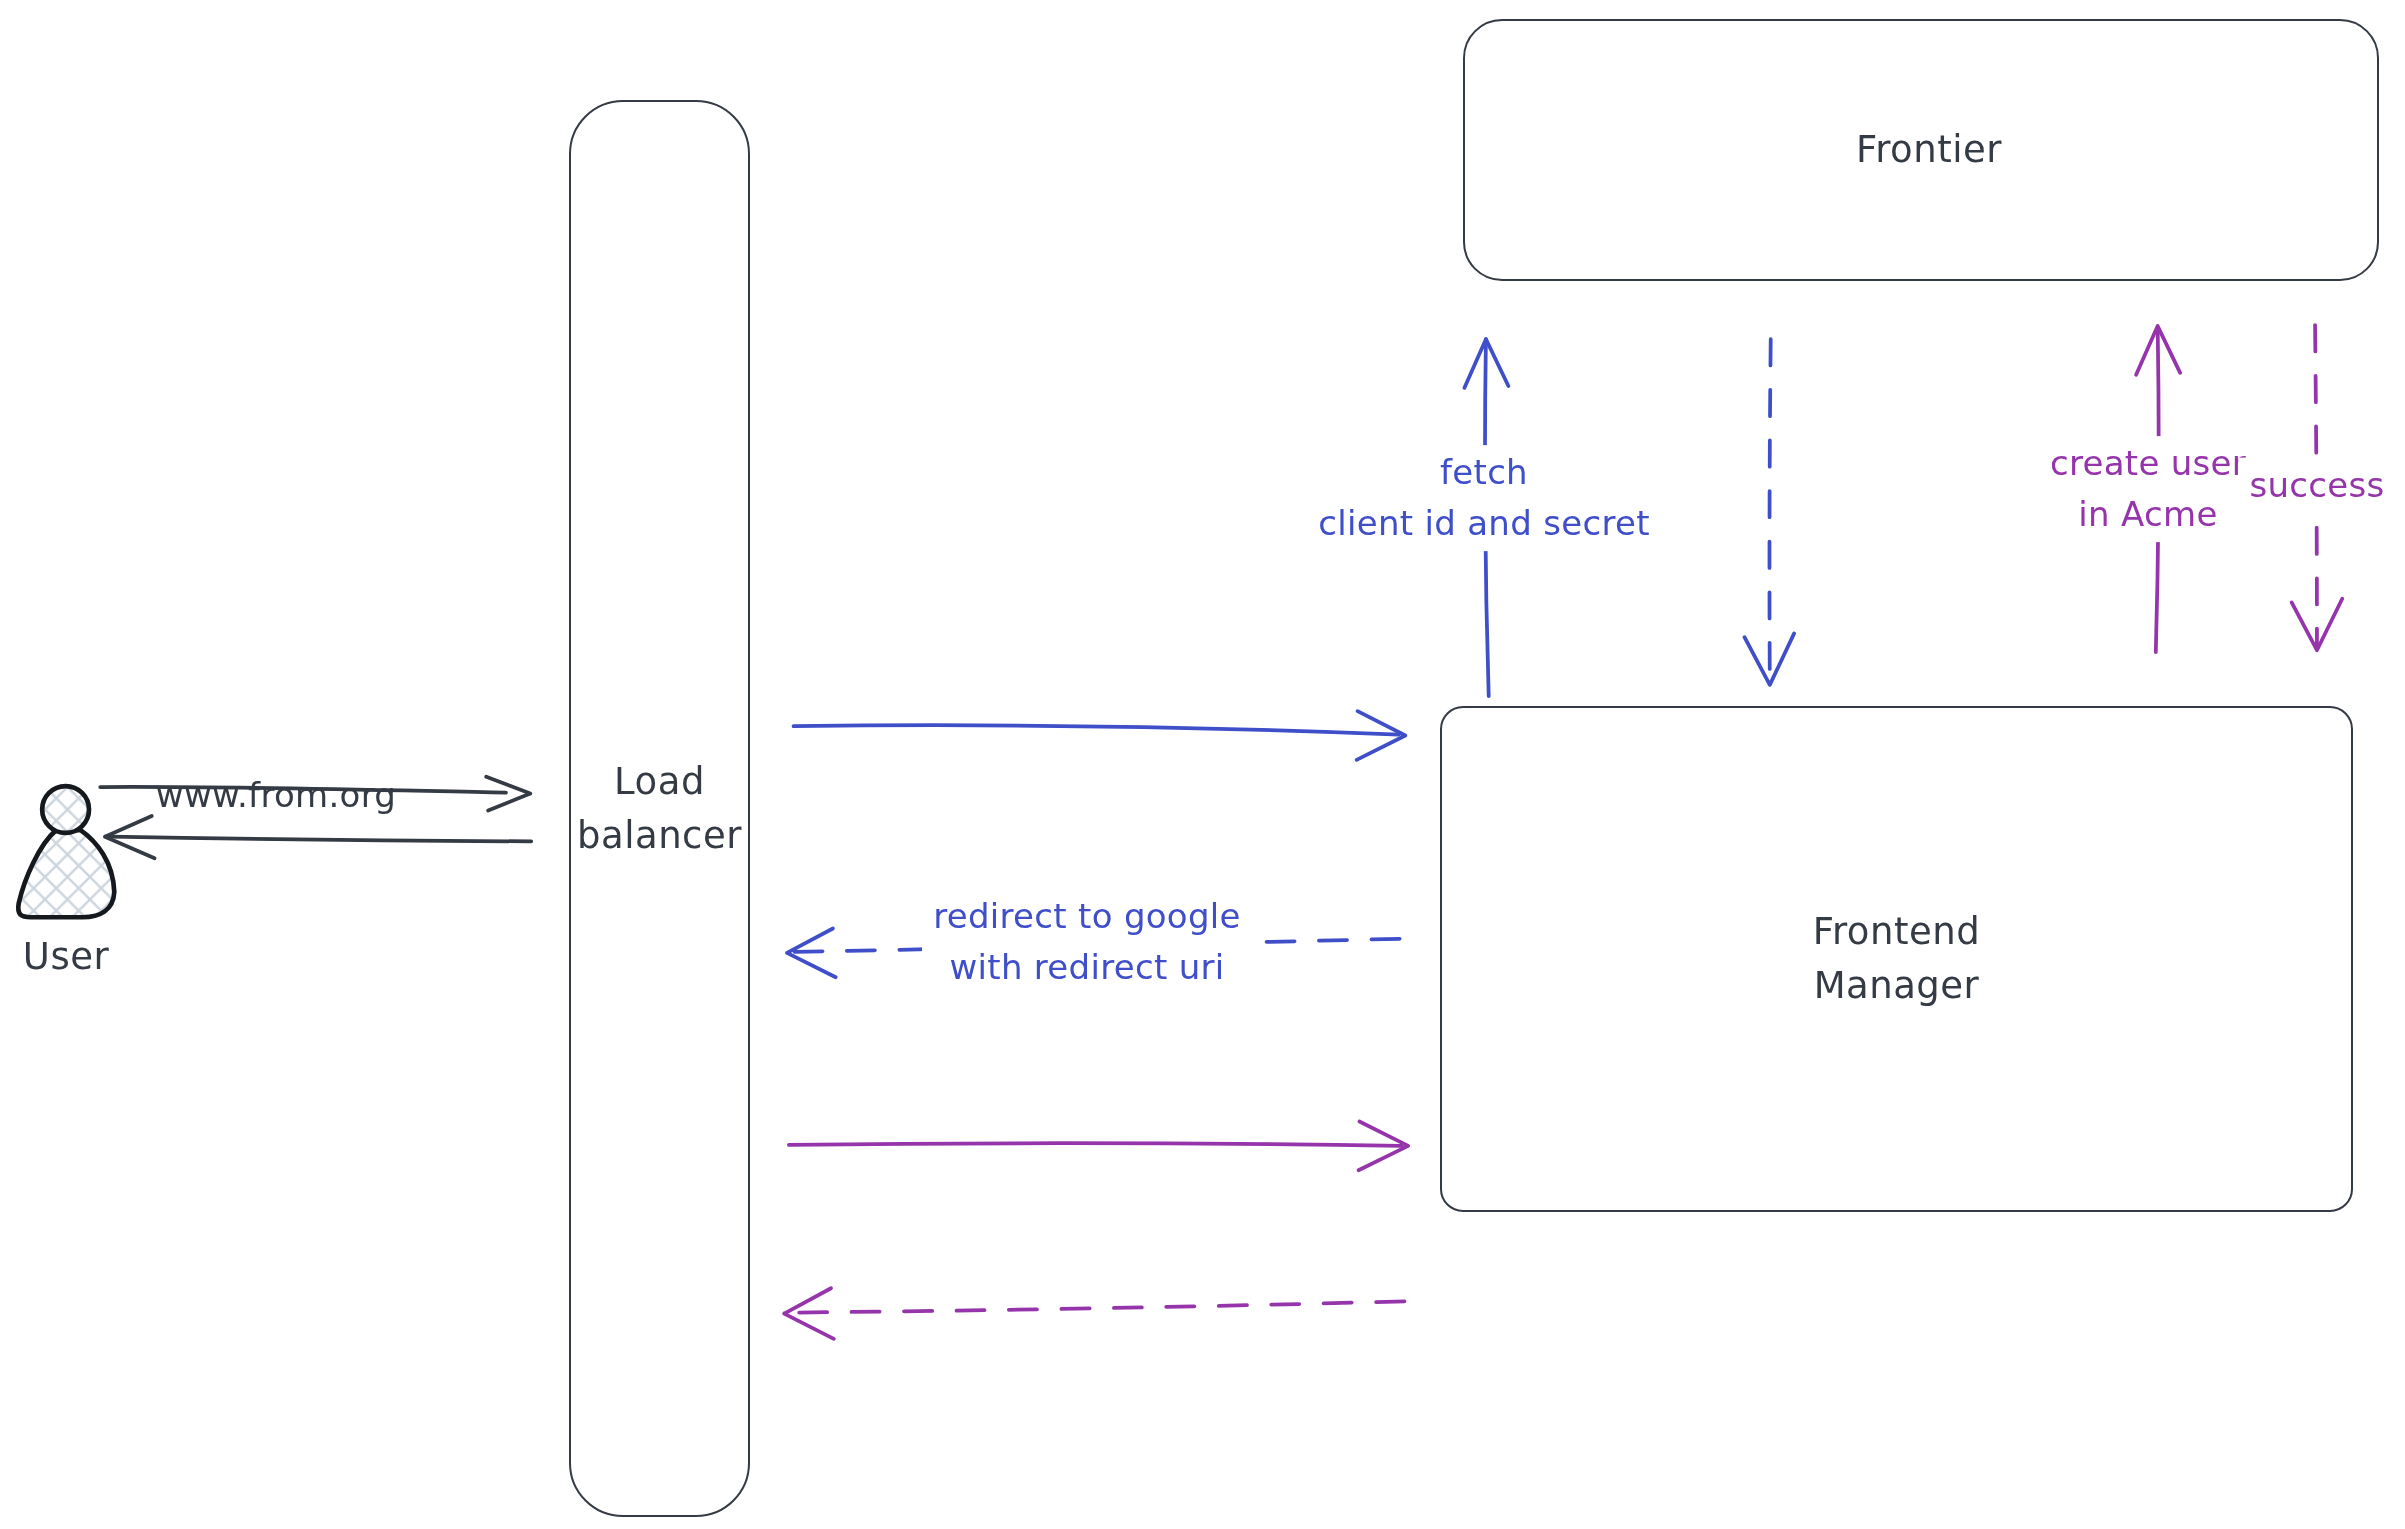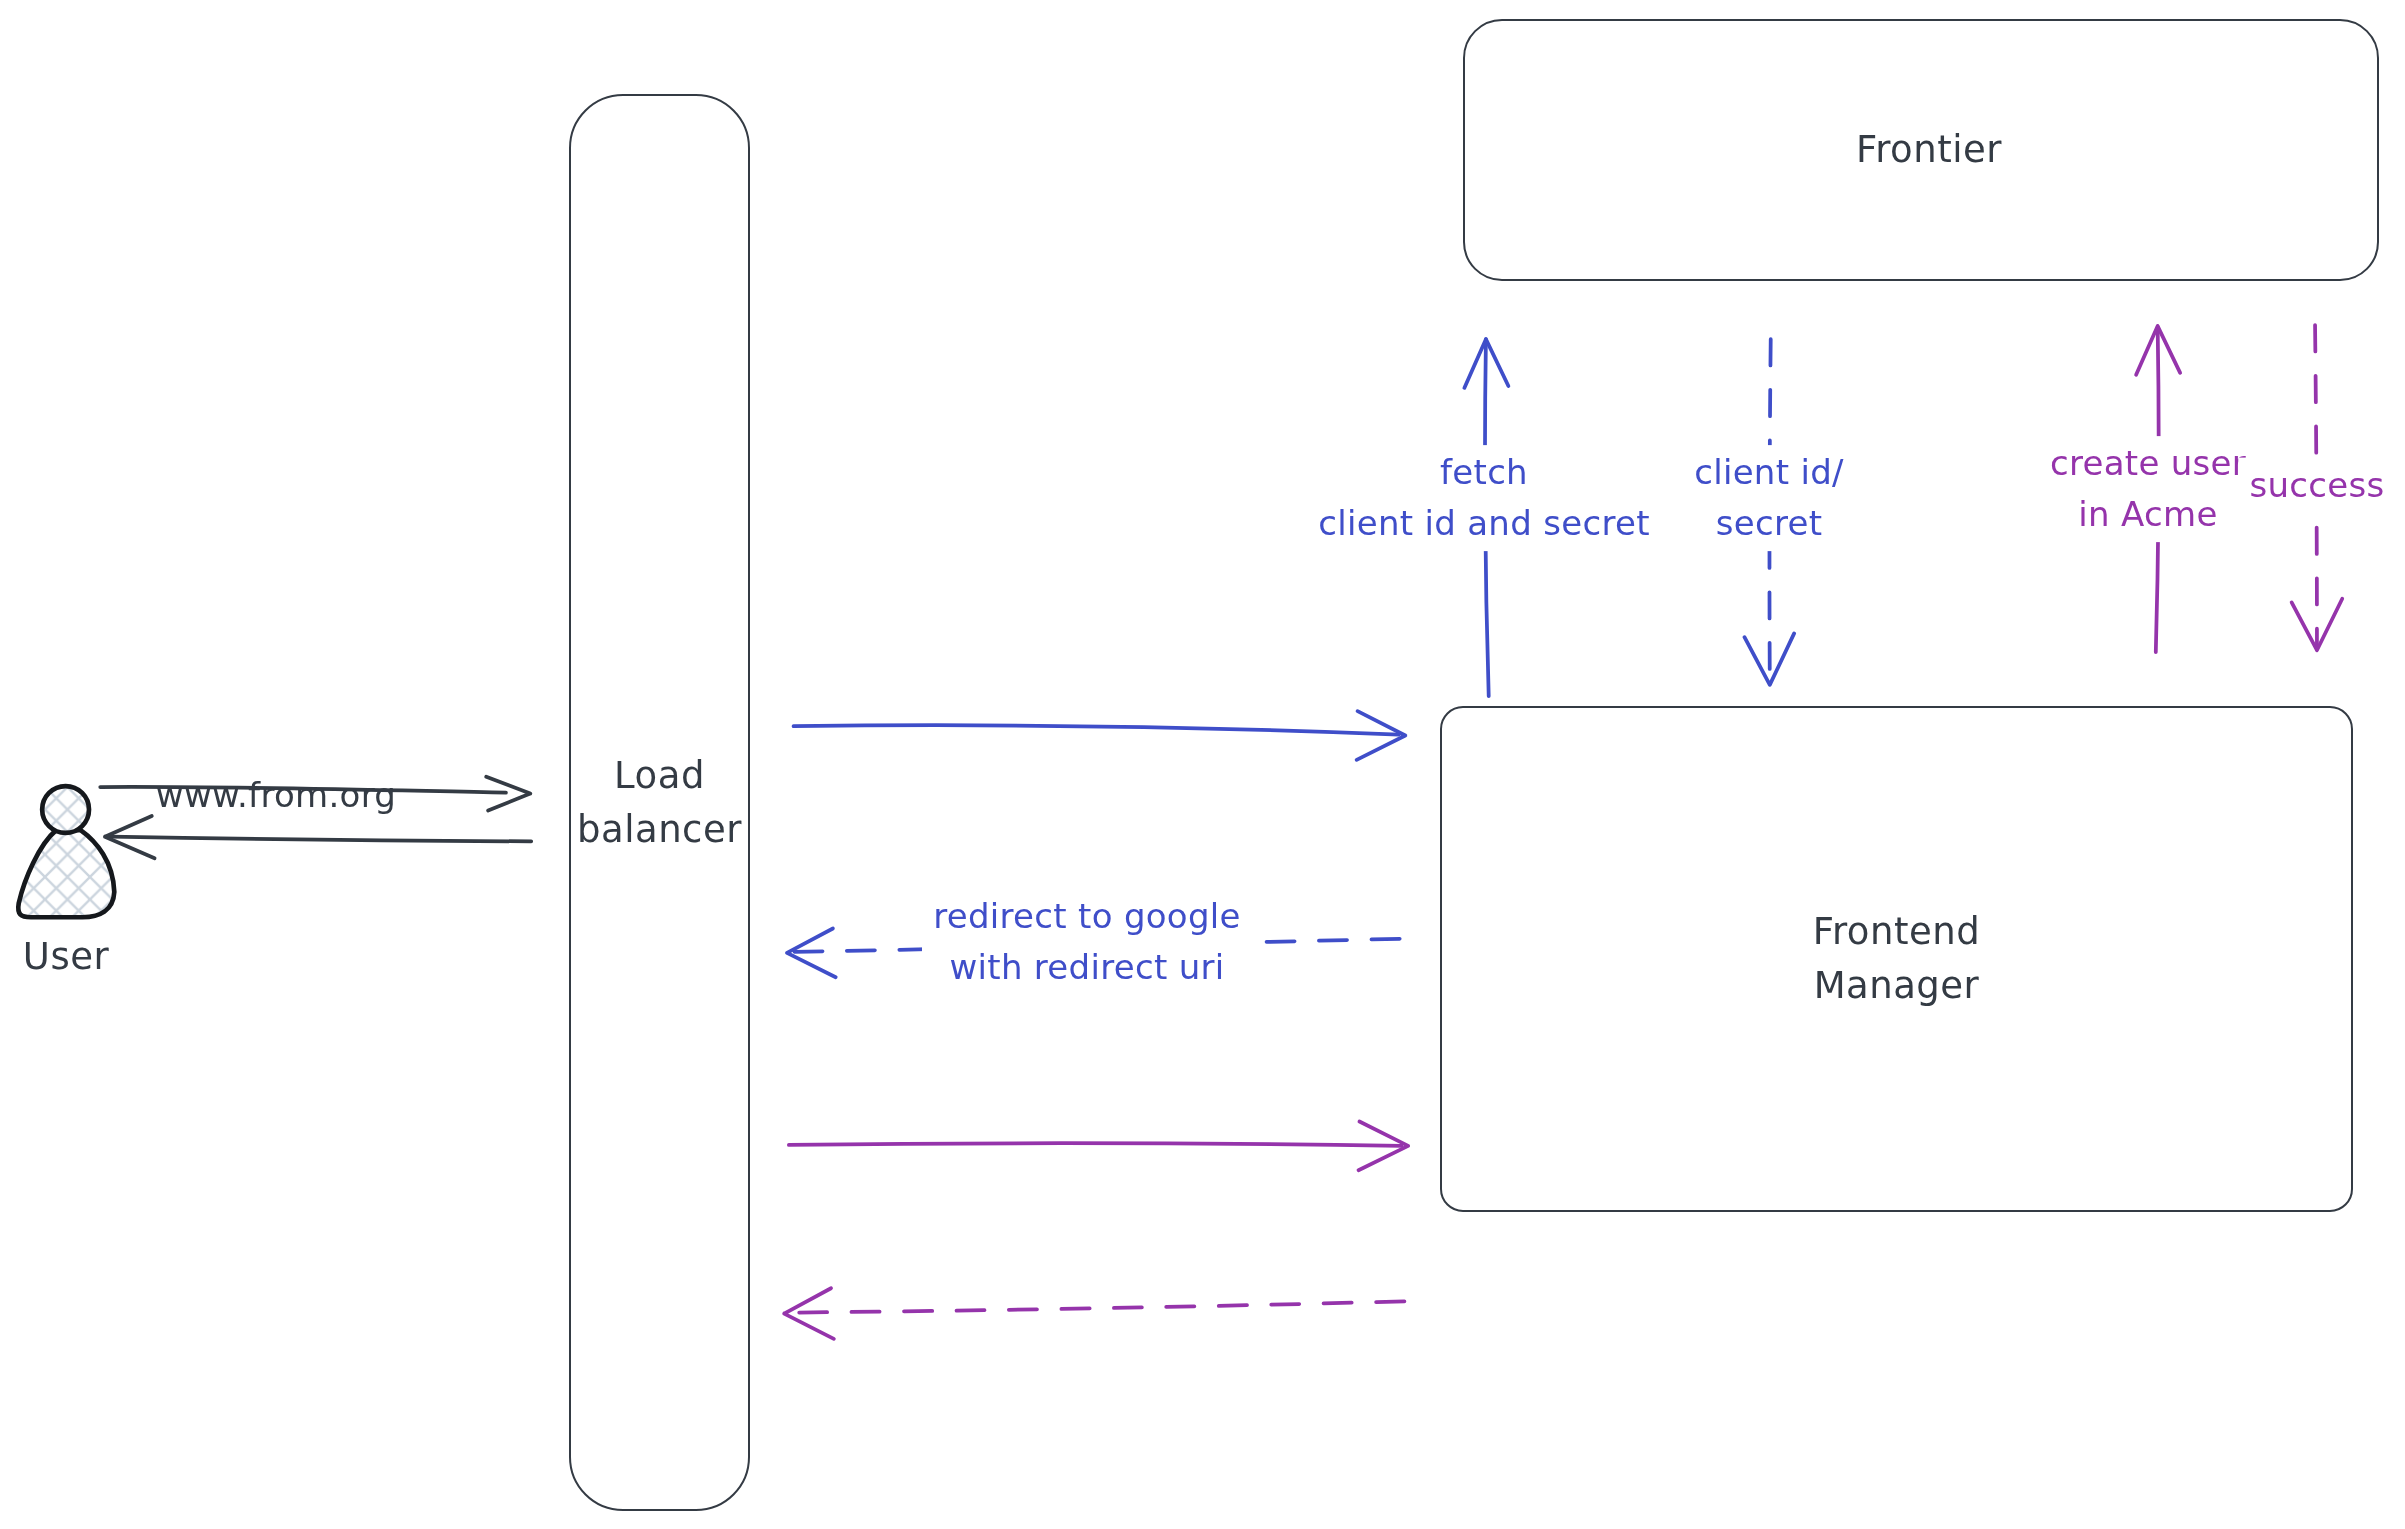--- a/index.html
+++ b/index.html
@@ -125,38 +125,36 @@
 
   <div class="node-box" style="left:1463px;top:19px;width:916px;height:262px;border-radius:39px;padding-left:16px;">
     <div class="node-label">Frontier</div>
   </div>
 
   <div class="node-box" style="left:1440px;top:706px;width:913px;height:506px;border-radius:23px;">
     <div class="node-label">Frontend
 Manager</div>
   </div>
 
-  <div class="node-box" style="left:569px;top:94px;width:181px;height:1417px;border-radius:54px;">
+  <div class="node-box" style="left:569px;top:100px;width:181px;height:1417px;border-radius:54px;">
     <div class="node-label">Load
 balancer</div>
   </div>
 
   <div class="actor-label" style="left:66px;top:956px;">User</div>
 
   <div class="msg-label ink" style="left:276px;top:795px;">www.from.org</div>
 
 
   <div class="msg-label blue" style="left:1484px;top:498px;">fetch
 client id and secret</div>
 
   <div class="msg-label blue" style="left:1087px;top:942px;">redirect to google
 with redirect uri</div>
 
-  <div class="msg-label blue" style="left:1769px;top:498px;">client id/
-secret</div>
 
   <div class="msg-label purple" style="left:2148px;top:489px;">create user
 in Acme</div>
 
   <div class="msg-label purple" style="left:2317px;top:485px;">success</div>
 
 
 
 </div>
 

